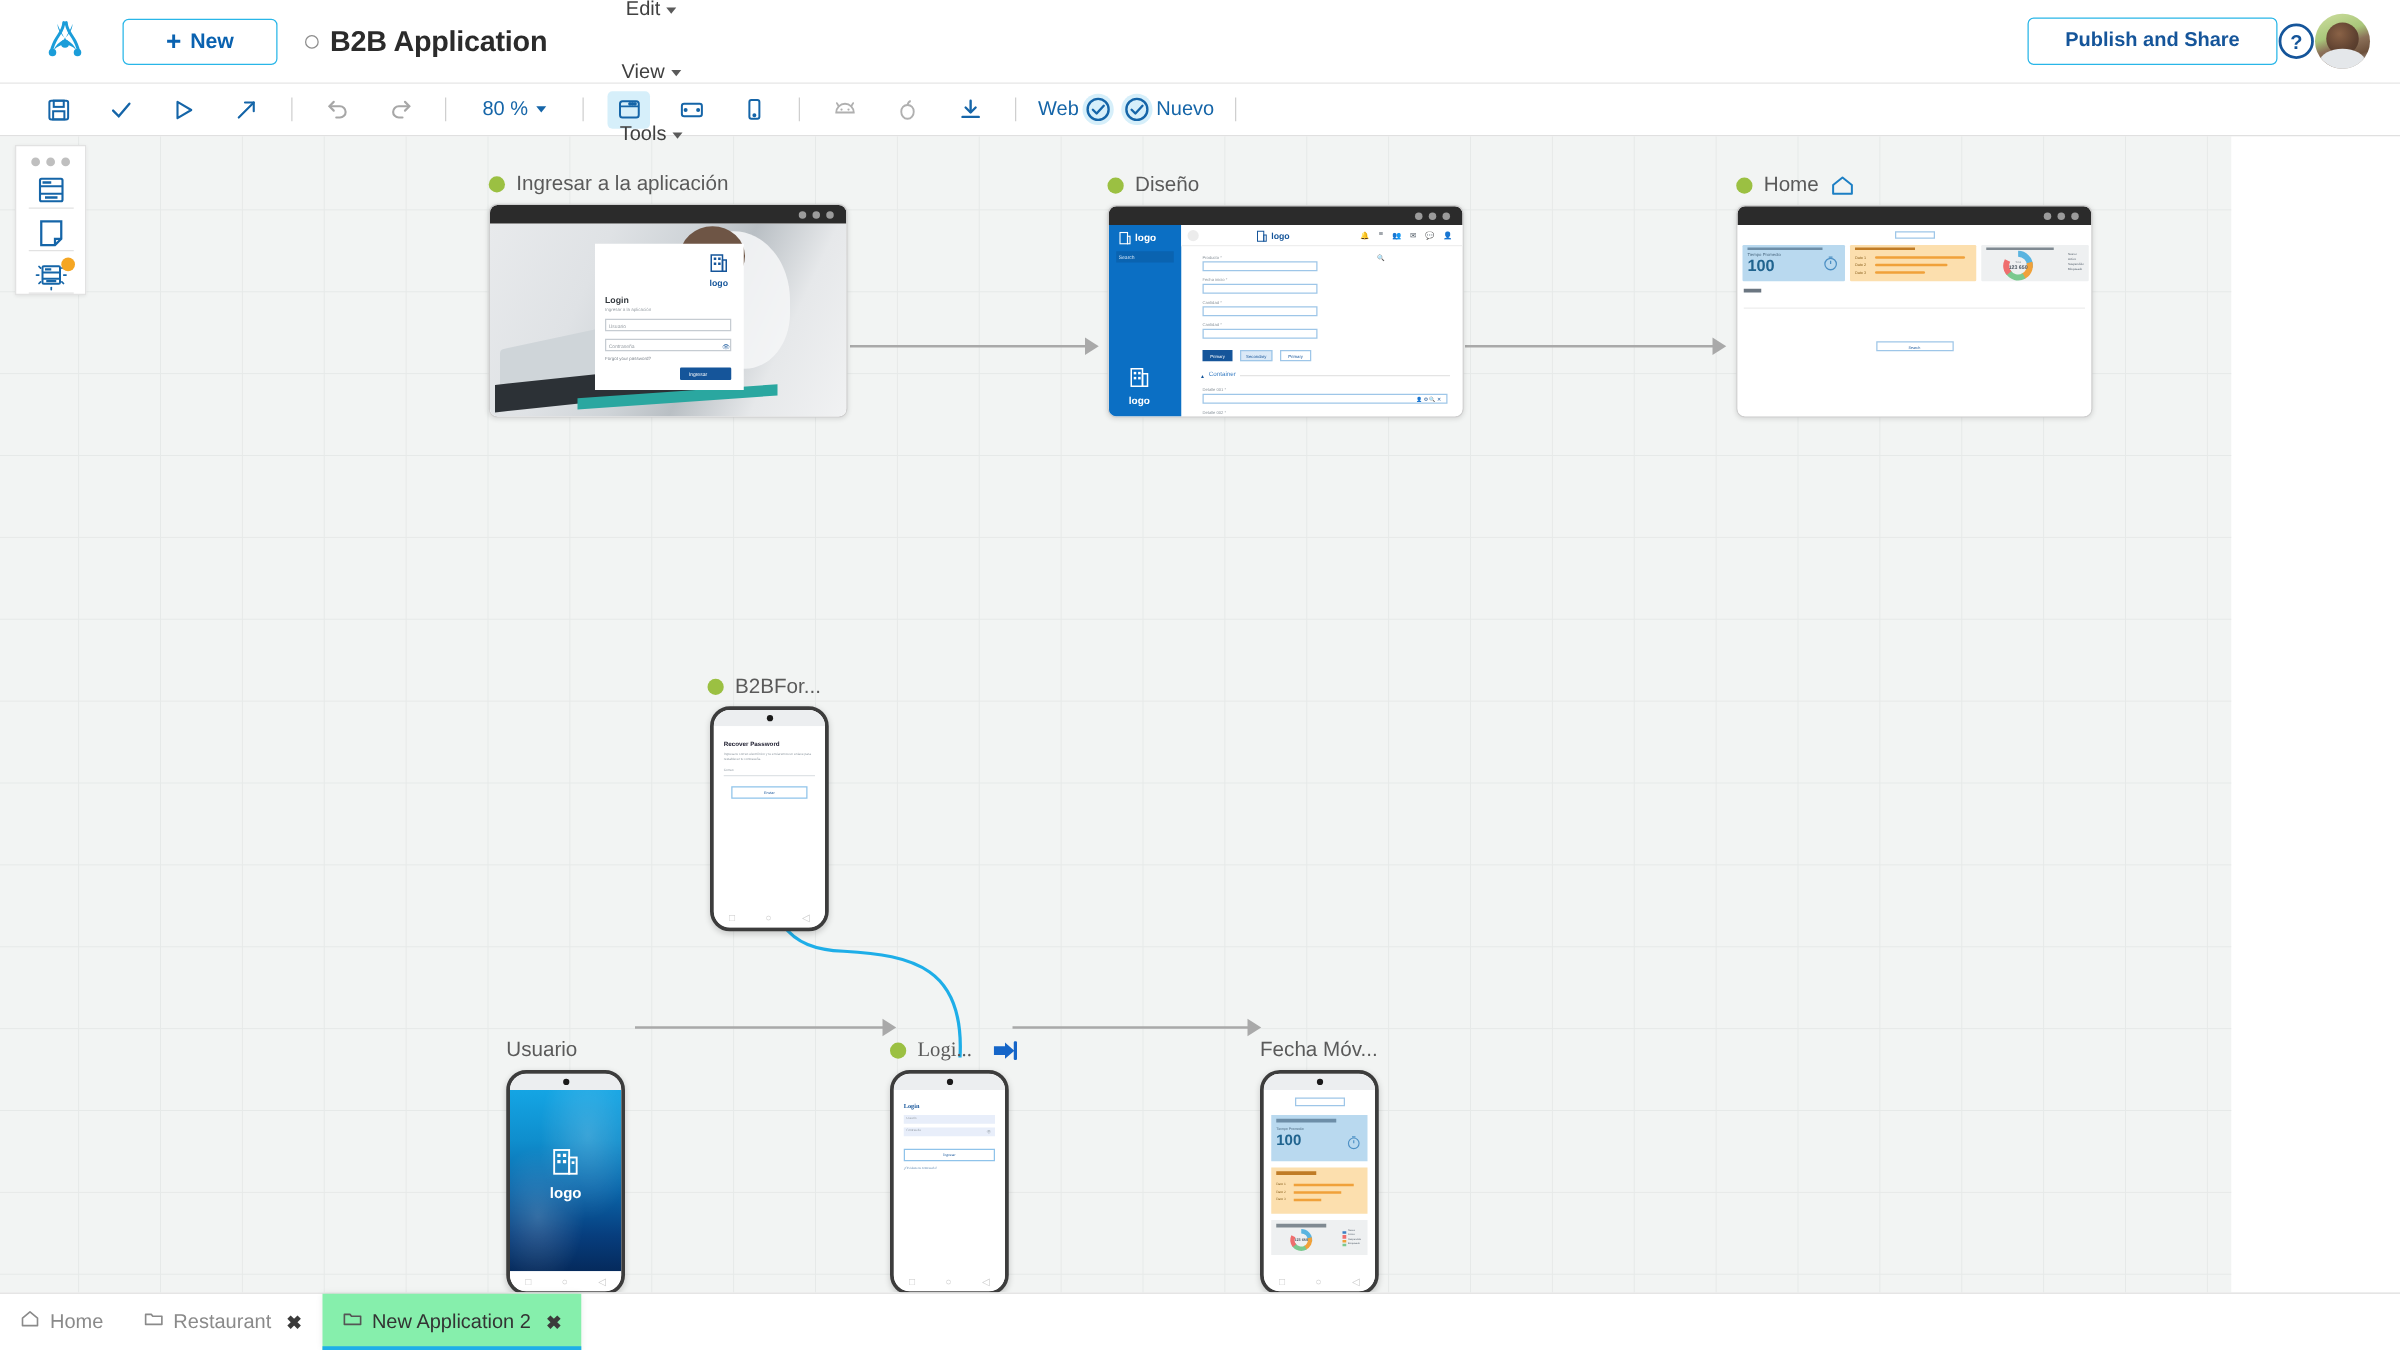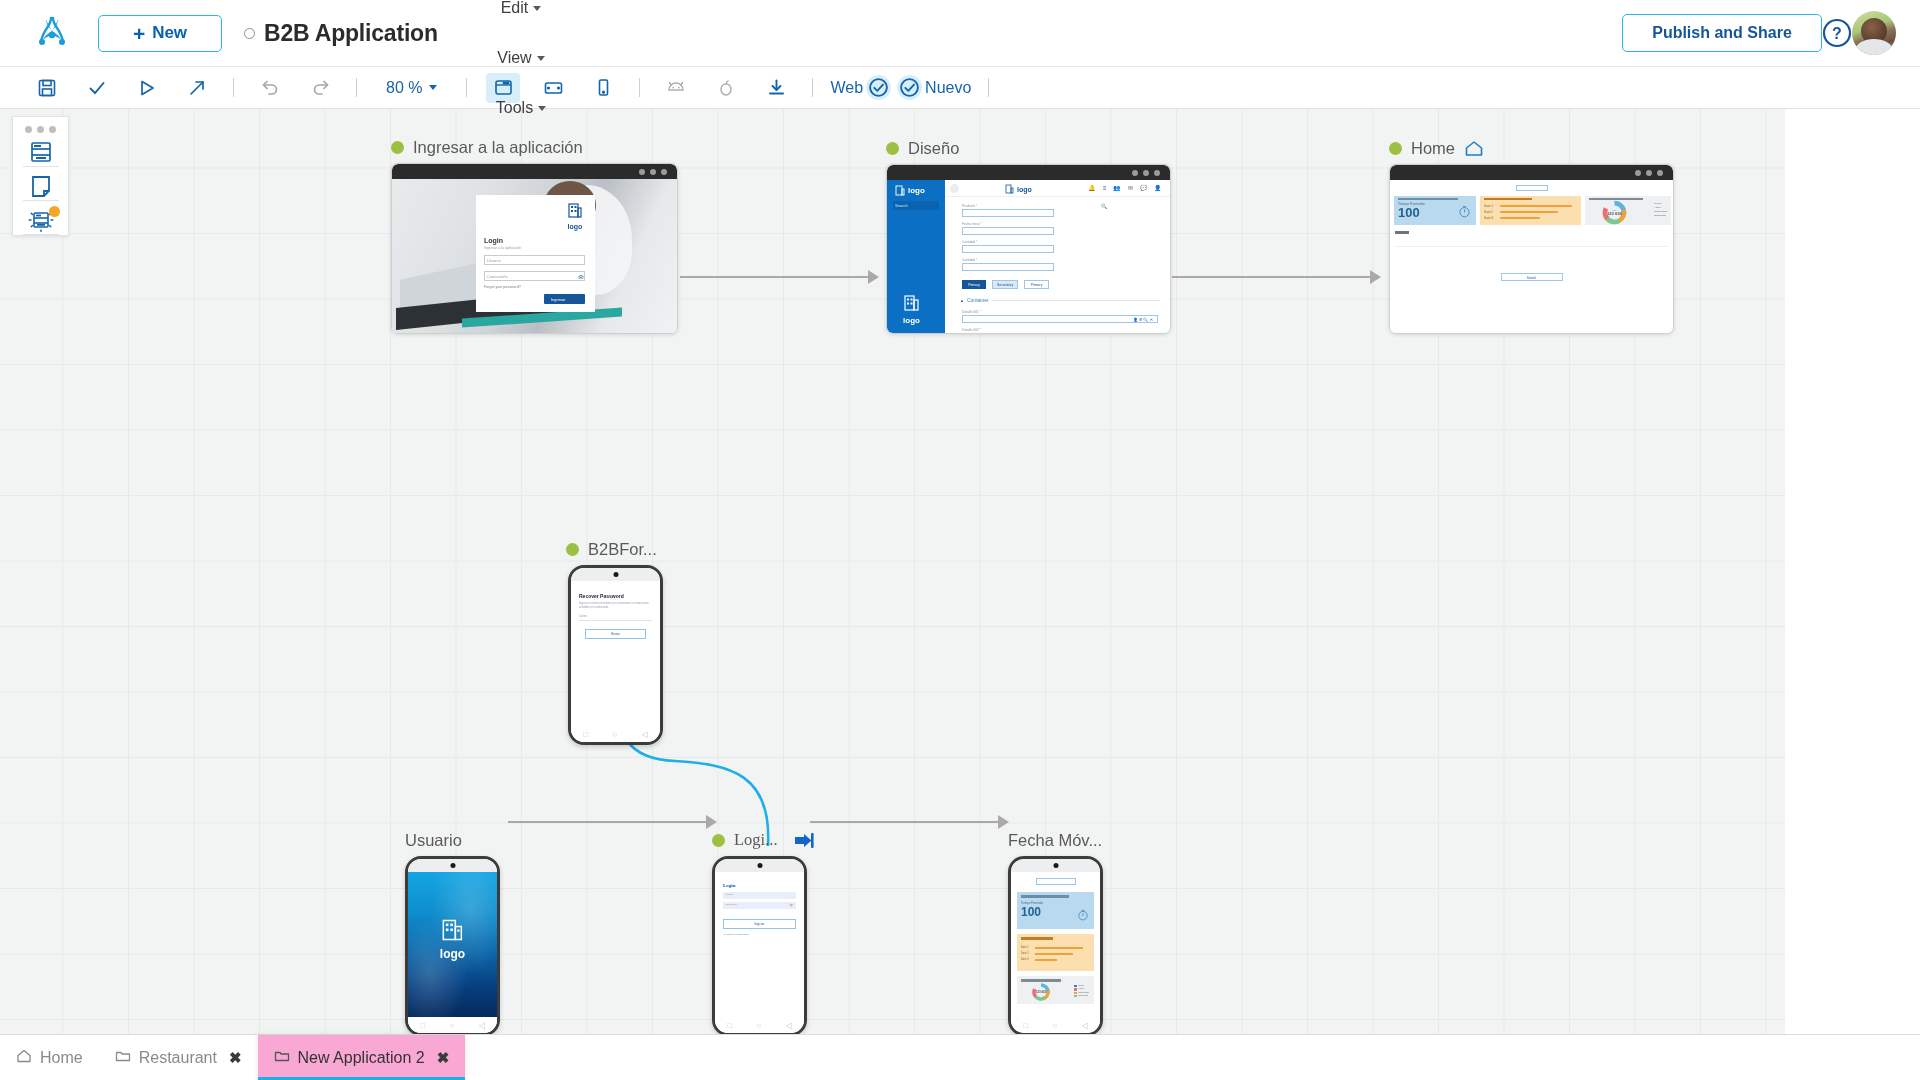--- a/index.html
+++ b/index.html
@@ -188,21 +188,21 @@
     position:absolute; bottom:0; left:0;
     width:1920px; height: 46px; background:#ffffff;
     display:flex; align-items:stretch;
     border-top:1px solid #dddddd; z-index: 30;
   }
   .tab {
     display:flex;align-items:center;gap:8px;
     padding: 0 16px; font-size:16px; color:#8a8a8a; cursor:pointer;
     position:relative;
   }
-  .tab.active { color:#333; background:#f9a8d4; box-shadow: 0 0 6px rgba(0,0,0,.10); justify-content: center; }
+  .tab.active { color:#333; background:#86efac; box-shadow: 0 0 6px rgba(0,0,0,.10); justify-content: center; }
   .tab.active::after {
     content:""; position:absolute; left:0;right:0;bottom:-1px;height:4px;background:#1eaee8;
   }
   .tab .x { color:#3b3b3b; font-size:15px; font-weight:bold; margin-left:4px;}
 </style>
 </head>
 <body>
 
 <div class="header">
 

